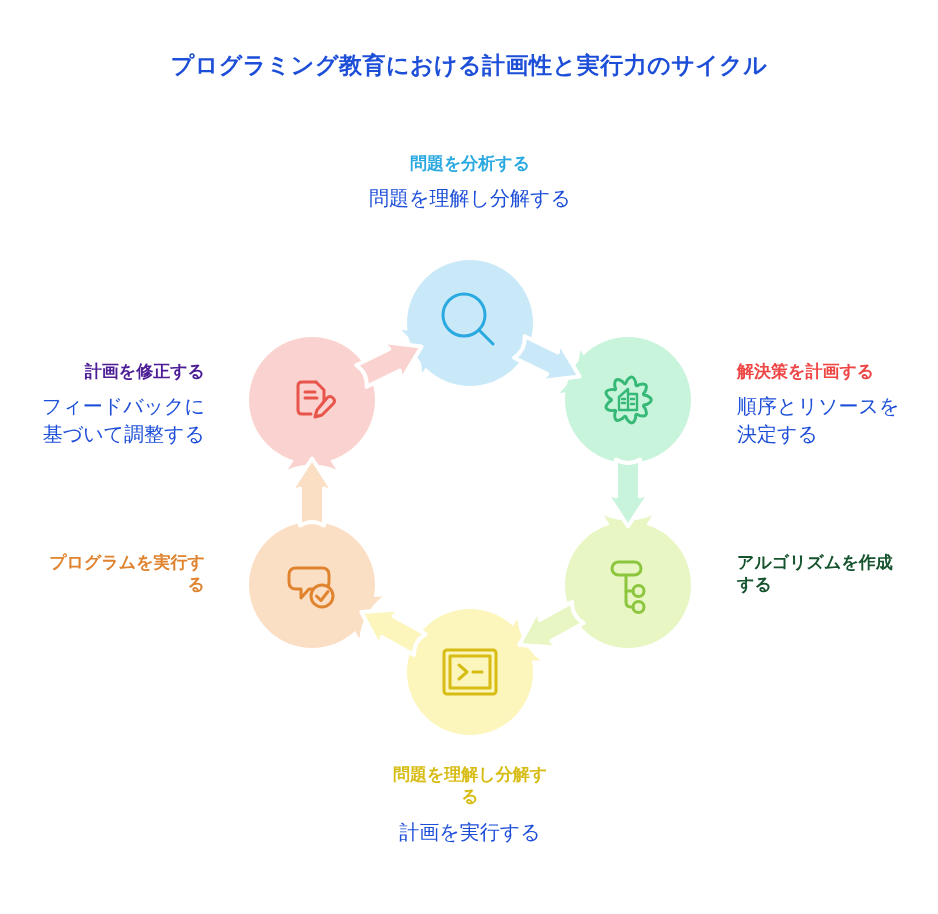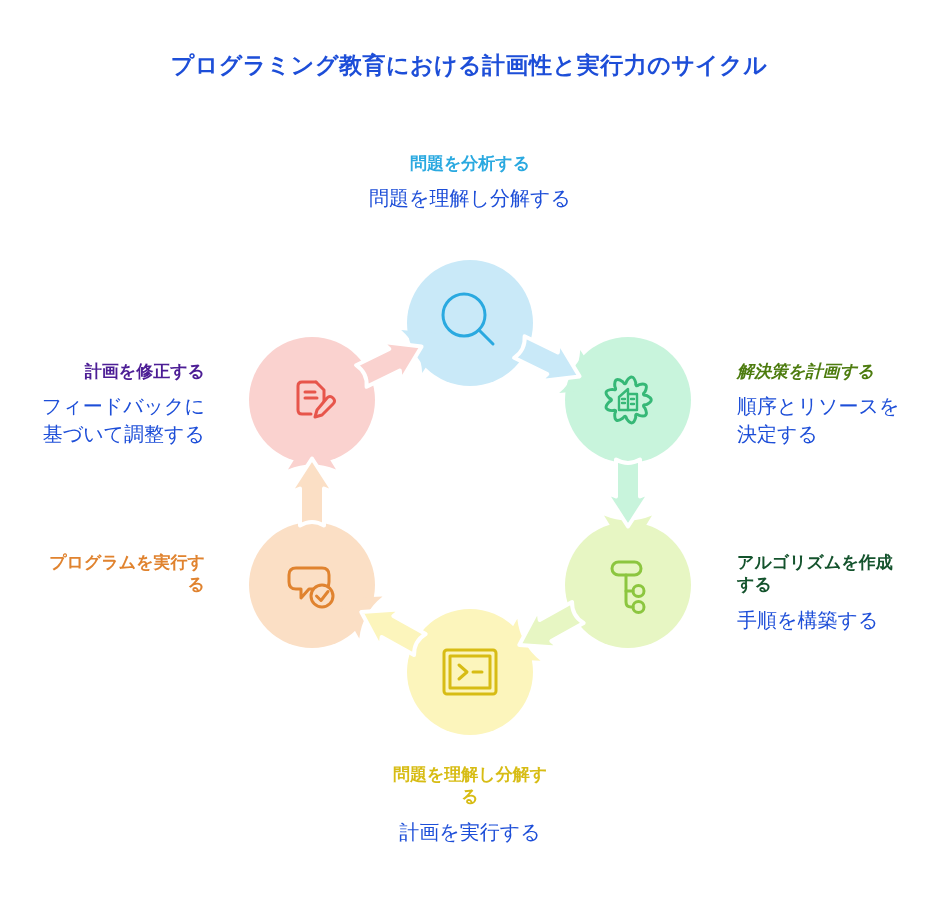--- a/index.html
+++ b/index.html
@@ -112,27 +112,26 @@
       <path d="M 15 -2 Q 18 -5 21 -2 Q 24 1 21 4 L 10 15 L 3 17 L 5 10 Z" fill="#fad2cf"></path>
     </g>
   </svg>
 
   <div class="label pos-analyze align-c">
     <div class="label-title" style="color: rgb(42, 169, 224);">問題を分析する</div>
     <div class="label-desc">問題を理解し分解する</div>
   </div>
 
   <div class="label pos-plan align-l">
-    <div class="label-title" style="color: #4d7c0f; font-style: italic;">解決策を計画する</div>
+    <div class="label-title" style="color: #ef4444;">解決策を計画する</div>
     <div class="label-desc">順序とリソースを決定する</div>
   </div>
 
   <div class="label pos-algorithm align-l">
     <div class="label-title" style="color: #14532d;">アルゴリズムを作成する</div>
-    <div class="label-desc">手順を構築する</div>
   </div>
 
   <div class="label pos-execute align-c">
     <div class="label-title" style="color: rgb(215, 188, 20);">問題を理解し分解する</div>
     <div class="label-desc">計画を実行する</div>
   </div>
 
   <div class="label pos-feedback align-r">
     <div class="label-title" style="color: rgb(224, 131, 47);">プログラムを実行する</div>
   </div>

